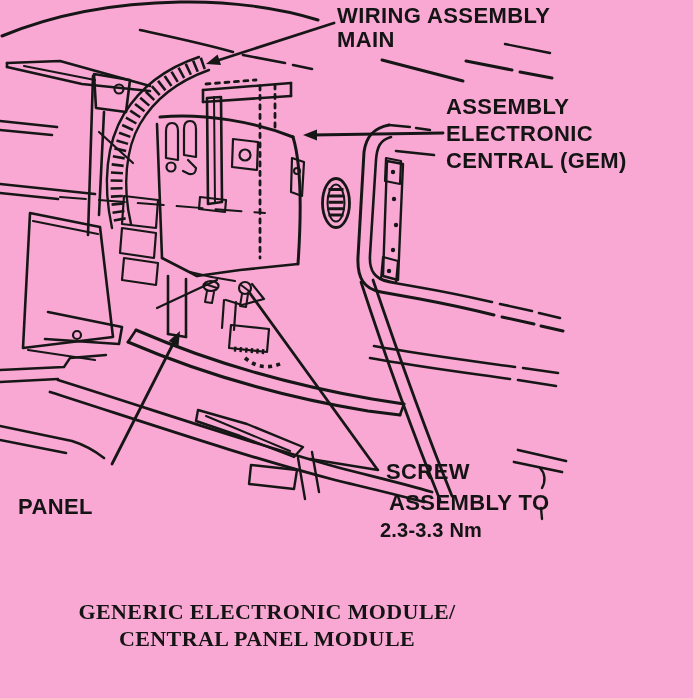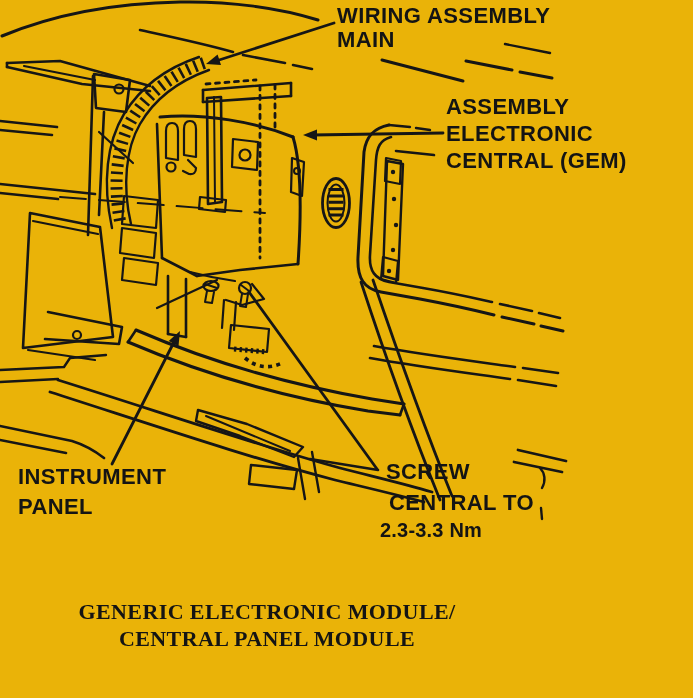--- a/index.html
+++ b/index.html
@@ -1,17 +1,17 @@
 <!DOCTYPE html>
 <html><head>
 <meta charset="utf-8">
 <style>
   html,body{margin:0;padding:0;background:#ffffff;}
   .stage{
-    position:relative;width:693px;height:698px;background:#eab308;
+    position:relative;width:693px;height:698px;background:#f9a8d4;
     overflow:hidden;font-family:"Liberation Sans", sans-serif;
   }
   .drawing{position:absolute;left:0;top:0;}
   .lbl{
     position:absolute;font-weight:bold;color:#141414;font-size:22px;
     letter-spacing:.4px;white-space:nowrap;line-height:1;
   }
   .lbl.small{font-size:20px;letter-spacing:.2px;}
   .caption-wrap{
     position:absolute;left:0;top:598px;width:534px;text-align:center;color:#141414;font-family:Liberation Serif, serif;
@@ -197,25 +197,24 @@
     </g>
   </svg>
 
   <div class="lbl" style="left:337px;top:5px">WIRING ASSEMBLY</div>
   <div class="lbl" style="left:337px;top:29px">MAIN</div>
 
   <div class="lbl" style="left:446px;top:96px">ASSEMBLY</div>
   <div class="lbl" style="left:446px;top:123px">ELECTRONIC</div>
   <div class="lbl" style="left:446px;top:150px">CENTRAL (GEM)</div>
 
-  <div class="lbl" style="left:18px;top:466px">INSTRUMENT</div>
   <div class="lbl" style="left:18px;top:496px">PANEL</div>
 
   <div class="lbl" style="left:386px;top:461px">SCREW</div>
-  <div class="lbl" style="left:389px;top:492px">CENTRAL TO</div>
+  <div class="lbl" style="left:389px;top:492px">ASSEMBLY TO</div>
   <div class="lbl small" style="left:380px;top:520px">2.3-3.3 Nm</div>
 
   <div class="caption-wrap">
     <div class="caption-line">GENERIC ELECTRONIC MODULE/</div>
     <div class="caption-line">CENTRAL PANEL MODULE</div>
   </div>
 
 </div>
 
 </body></html>

